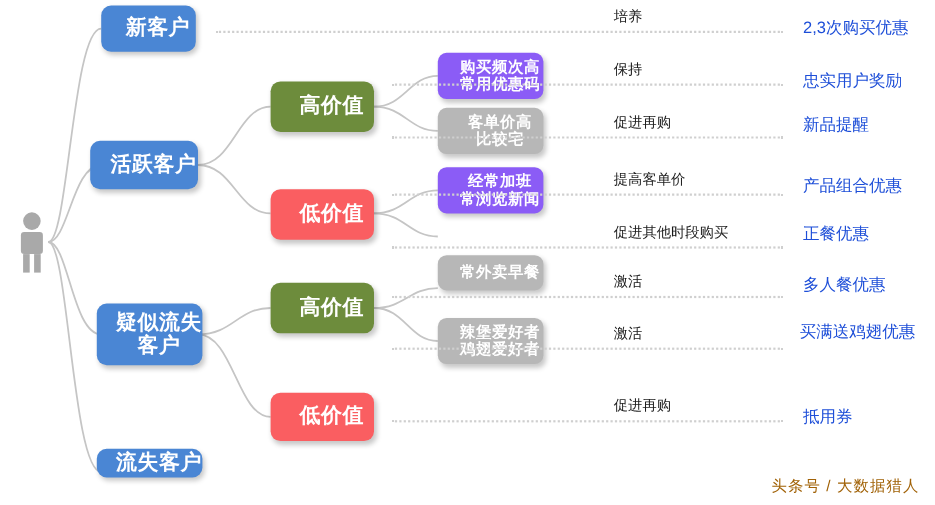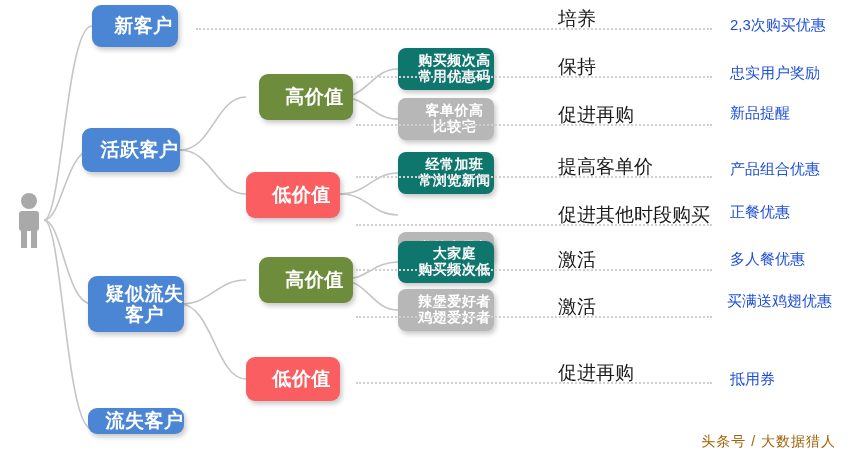--- a/index.html
+++ b/index.html
@@ -42,49 +42,48 @@
   }
   .node.blue {
     background: #4a86d4;
     font-size: 19px;
     font-weight: 600;
   }
   .node.green {
     background: #6d8c3c;
     font-size: 19px;
     font-weight: 600;
-    margin-left: 13px;
   }
   .node.red {
     background: #fa5e61;
     font-size: 19px;
     font-weight: 600;
   }
   .node.gray-dark {
-    background: #0f766e;
+    background: #8b5cf6;
     font-size: 14px;
     font-weight: 600;
     border-radius: 8px;
   }
   .node.gray-light {
     background: #b7b7b7;
     font-size: 14px;
     font-weight: 600;
     border-radius: 8px;
   }
 
   
   .leader {
     position: absolute;
     height: 2px;
     border-top: 2px dotted #cfcfcf;
   }
   .action {
     position: absolute;
-    font-size: 19px;
+    font-size: 13px;
     color: #1a1a1a;
     white-space: nowrap;
     font-weight: 500;
     font-family: Liberation Serif, serif;
   }
   .offer {
     position: absolute;
     font-size: 15px;
     color: #1d4ed8;
     white-space: nowrap;
@@ -170,22 +169,20 @@
 常用优惠码</div>
 
   <div class="node gray-light" style="left:398px; top:98px; width:96px; height:42px;">客单价高
 比较宅</div>
 
   <div class="node gray-dark" style="left:398px; top:152px; width:96px; height:42px;">经常加班
 常浏览新闻</div>
 
   <div class="node gray-light" style="left:398px; top:200px; width:96px; height:32px;margin-top:32px;">常外卖早餐</div>
 
-  <div class="node gray-dark" style="left:398px; top:241px; width:96px; height:42px;">大家庭
-购买频次低</div>
 
   <div class="node gray-light" style="left:398px; top:289px; width:96px; height:42px;">辣堡爱好者
 鸡翅爱好者</div>
 
   <div class="leader" style="left:196px; top:28px;  width:516px;"></div>
   <div class="leader" style="left:356px; top:76px;  width:356px;"></div>
   <div class="leader" style="left:356px; top:124px; width:356px;"></div>
   <div class="leader" style="left:356px; top:176px; width:356px;"></div>
   <div class="leader" style="left:356px; top:224px; width:356px;"></div>
   <div class="leader" style="left:356px; top:269px; width:356px;"></div>

